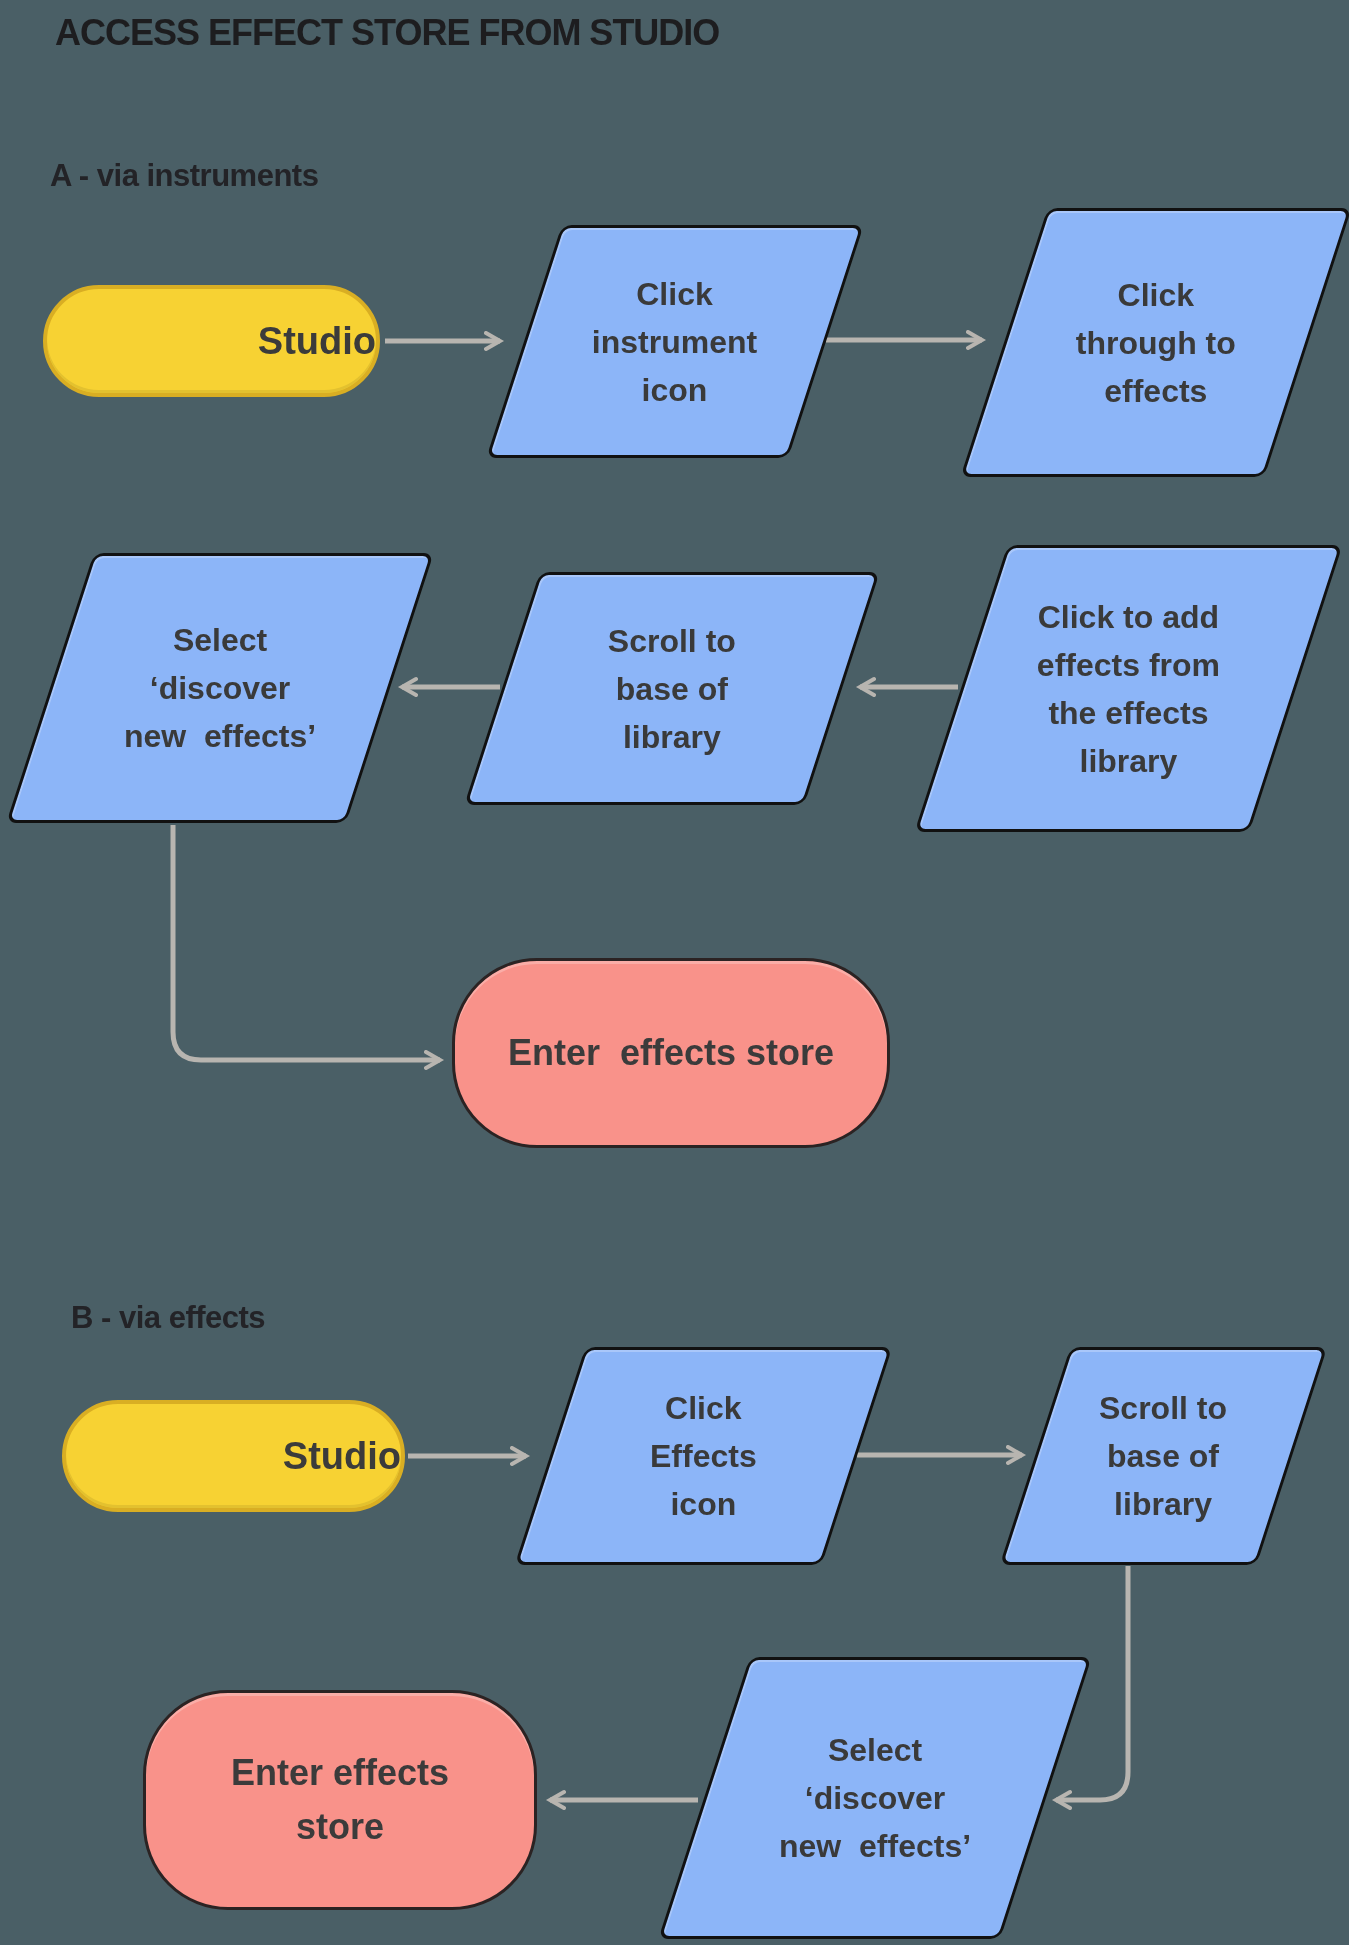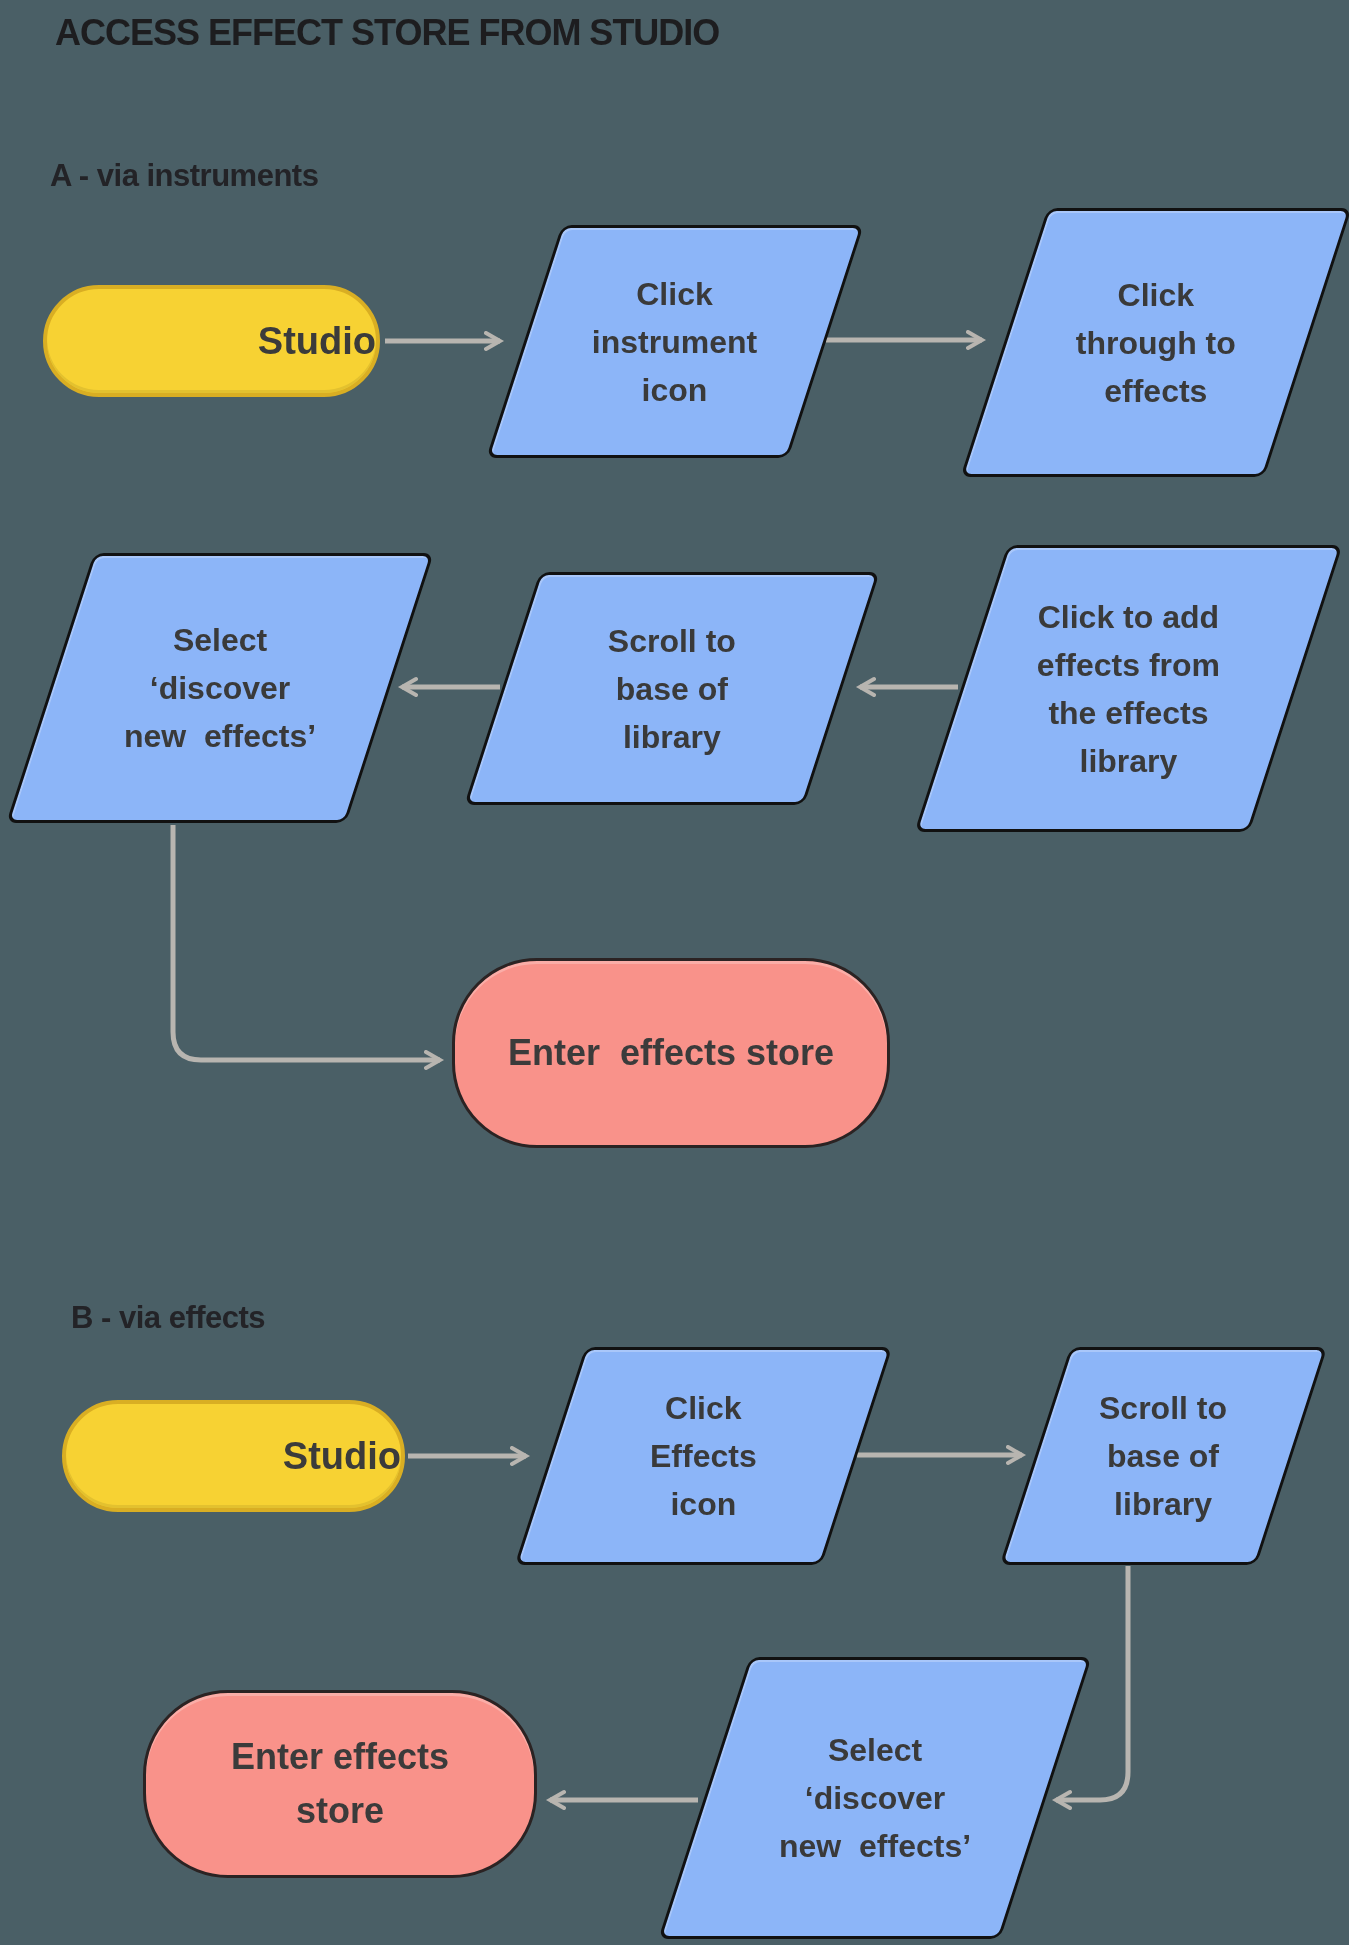--- a/index.html
+++ b/index.html
@@ -143,18 +143,18 @@
 base of
 library</span>
   </div>
 
   <div class="node para" style="left:704px;top:1657px;width:342px;height:282px;">
     <span class="label">Select
 ‘discover
 new  effects’</span>
   </div>
 
-  <div class="node terminator" style="left:143px;top:1690px;width:394px;height:188px;">
+  <div class="node terminator" style="left:143px;top:1690px;width:394px;height:220px;">
     <span class="label">Enter effects
 store</span>
   </div>
 
 </div>
 
 </body></html>

